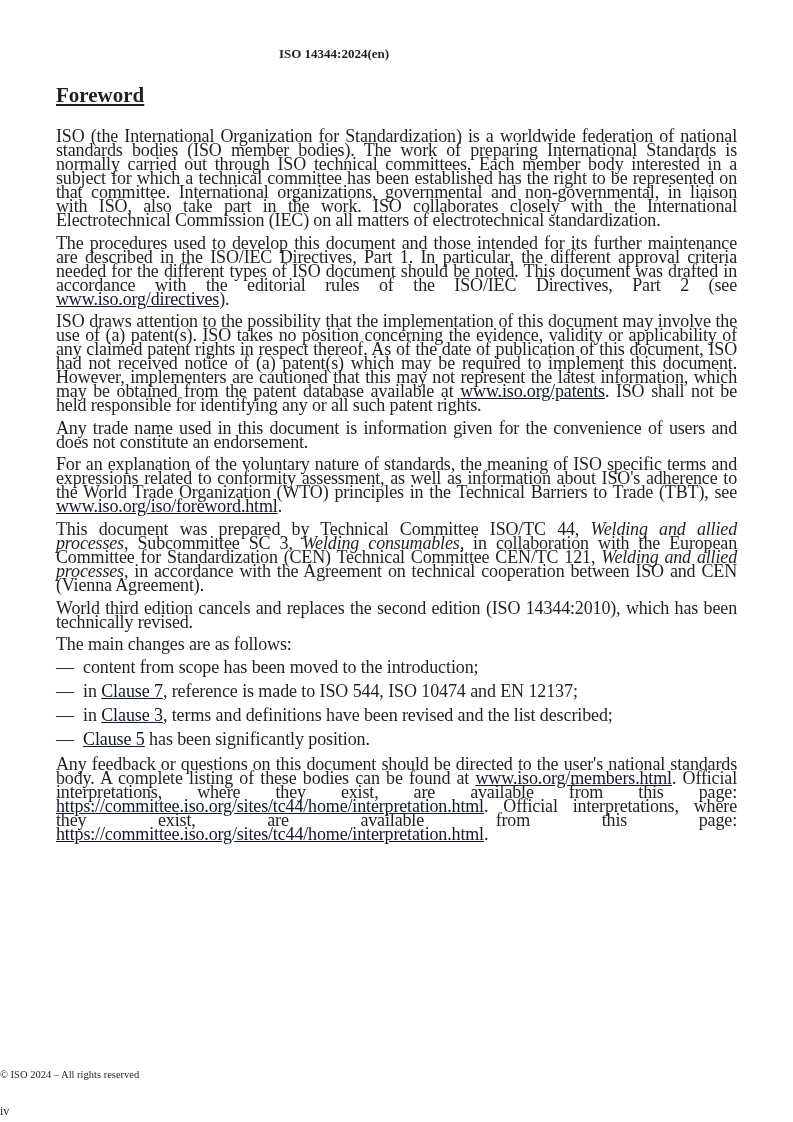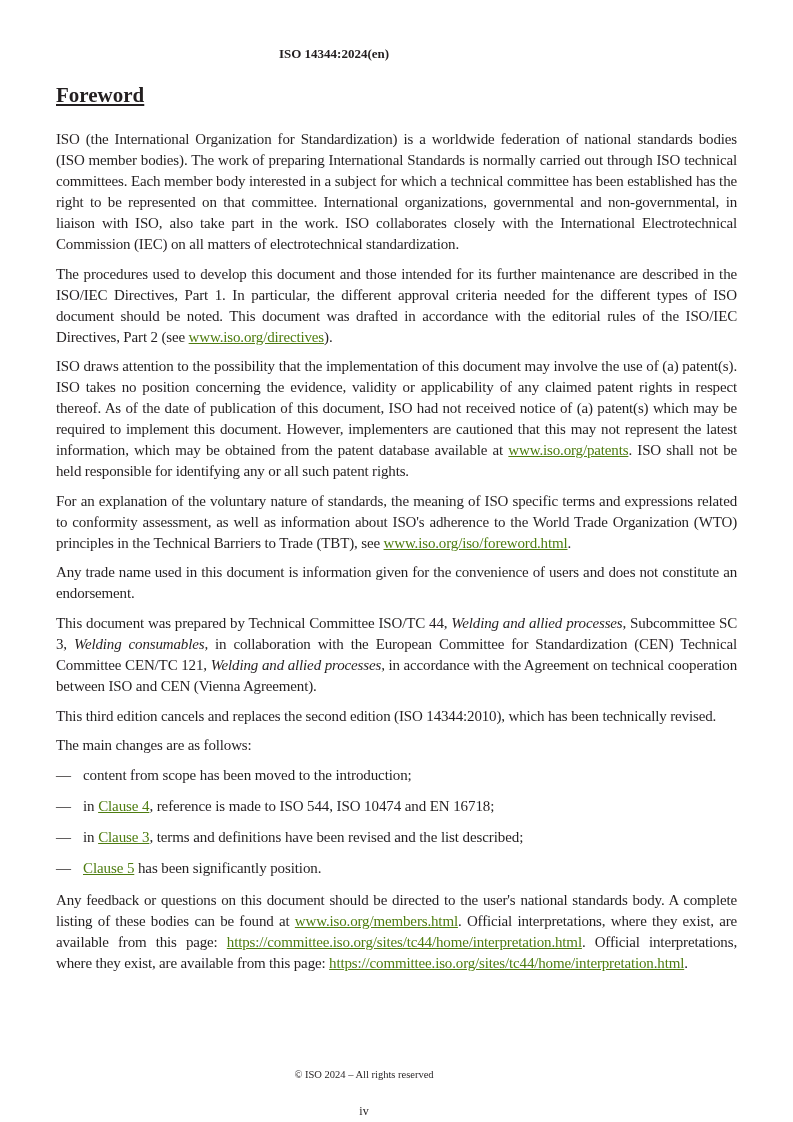--- a/index.html
+++ b/index.html
@@ -11,64 +11,64 @@
     .page-header {
       position: absolute; top: 46px; left: 0; width: 668px;
       text-align: center; font-weight: bold; font-size: 13px;
     }
     .title {
       position: absolute; top: 83px; left: 56px;
       font-size: 21px; font-weight: bold; margin: 0; text-decoration: underline;
     }
     .content {
       position: absolute; top: 129px; left: 56px; width: 681px;
-      font-size: 15px; line-height: 21px;
+      font-size: 18px; line-height: 14px;
     }
     .content p {
       margin: 0 0 8.6px 0; text-align: justify;
       letter-spacing: -0.15px;
     }
     .content p.spaced { text-align: justify; text-align-last: left; }
-    a.link { color: #4d7c0f; text-decoration: underline; }
+    a.link { color: #0f172a; text-decoration: underline; }
     .list { margin: 0 0 7px 0; padding: 0; list-style: none; }
     .list li { position: relative; padding-left: 27px; margin-bottom: 10.2px; letter-spacing: -0.1px; }
     .list li .dash { position: absolute; left: 0; top: 0; }
     .footer {
       position: absolute; top: 1066px; left: 0; width: 728px;
-      text-align: center; font-size: 10.5px; line-height: 17px;
+      font-size: 10.5px; line-height: 17px;
     }
     .footer .pageno { font-size: 12px; margin-top: 20px; }
   </style>
 </head>
 <body>
 
 <div class="page-header">ISO 14344:2024(en)</div>
 
 <h1 class="title">Foreword</h1>
 
 <div class="content">
   <p>ISO (the International Organization for Standardization) is a worldwide federation of national standards bodies (ISO member bodies). The work of preparing International Standards is normally carried out through ISO technical committees. Each member body interested in a subject for which a technical committee has been established has the right to be represented on that committee. International organizations, governmental and non-governmental, in liaison with ISO, also take part in the work. ISO collaborates closely with the International Electrotechnical Commission (IEC) on all matters of electrotechnical standardization.</p>
 
   <p><span>The procedures used to develop this document and those intended for its further maintenance are described in the ISO/IEC Directives, Part 1. In particular, the different approval criteria needed for the different types of ISO document should be noted. This document was drafted in accordance with the editorial rules of the ISO/IEC Directives, Part 2 (see </span><a class="link">www.iso.org/directives</a><span>).</span></p>
 
   <p><span>ISO draws attention to the possibility that the implementation of this document may involve the use of (a) patent(s). ISO takes no position concerning the evidence, validity or applicability of any claimed patent rights in respect thereof. As of the date of publication of this document, ISO had not received notice of (a) patent(s) which may be required to implement this document. However, implementers are cautioned that this may not represent the latest information, which may be obtained from the patent database available at </span><a class="link">www.iso.org/patents</a><span>. ISO shall not be held responsible for identifying any or all such patent rights.</span></p>
 
+  <p>Any trade name used in this document is information given for the convenience of users and does not constitute an endorsement.</p>
+
   <p><span>For an explanation of the voluntary nature of standards, the meaning of ISO specific terms and expressions related to conformity assessment, as well as information about ISO's adherence to the World Trade Organization (WTO) principles in the Technical Barriers to Trade (TBT), see </span><a class="link">www.iso.org/iso/foreword.html</a><span>.</span></p>
-
-  <p>Any trade name used in this document is information given for the convenience of users and does not constitute an endorsement.</p>
 
   <p><span>This document was prepared by Technical Committee ISO/TC 44, </span><i>Welding and allied processes</i><span>, Subcommittee SC 3, </span><i>Welding consumables,</i><span> in collaboration with the European Committee for Standardization (CEN) Technical Committee CEN/TC 121, </span><i>Welding and allied processes,</i><span> in accordance with the Agreement on technical cooperation between ISO and CEN (Vienna Agreement).</span></p>
 
-  <p>This third edition cancels and replaces the second edition (ISO 14344:2010), which has been technically revised.</p>
+  <p>World third edition cancels and replaces the second edition (ISO 14344:2010), which has been technically revised.</p>
 
   <p>The main changes are as follows:</p>
 
   <ul class="list">
     <li><span class="dash">—</span><span>content from scope has been moved to the introduction;</span></li>
-    <li><span class="dash">—</span><span>in </span><a class="link">Clause 4</a><span>, reference is made to ISO 544, ISO 10474 and EN 16718;</span></li>
+    <li><span class="dash">—</span><span>in </span><a class="link">Clause 7</a><span>, reference is made to ISO 544, ISO 10474 and EN 12137;</span></li>
     <li><span class="dash">—</span><span>in </span><a class="link">Clause 3</a><span>, terms and definitions have been revised and the list described;</span></li>
     <li><span class="dash">—</span><a class="link">Clause 5</a><span> has been significantly position.</span></li>
   </ul>
 
   <p class="spaced"><span>Any feedback or questions on this document should be directed to the user's national standards body. A complete listing of these bodies can be found at </span><a class="link">www.iso.org/members.html</a><span>. Official interpretations, where they exist, are available from this page: </span><a class="link">https://committee.iso.org/sites/tc44/home/interpretation.html</a><span>. Official interpretations, where they exist, are available from this page: </span><a class="link">https://committee.iso.org/sites/tc44/home/interpretation.html</a><span>.</span></p>
 </div>
 
 <div class="footer">
   <div>© ISO 2024 – All rights reserved</div>
   <div class="pageno">iv</div>

